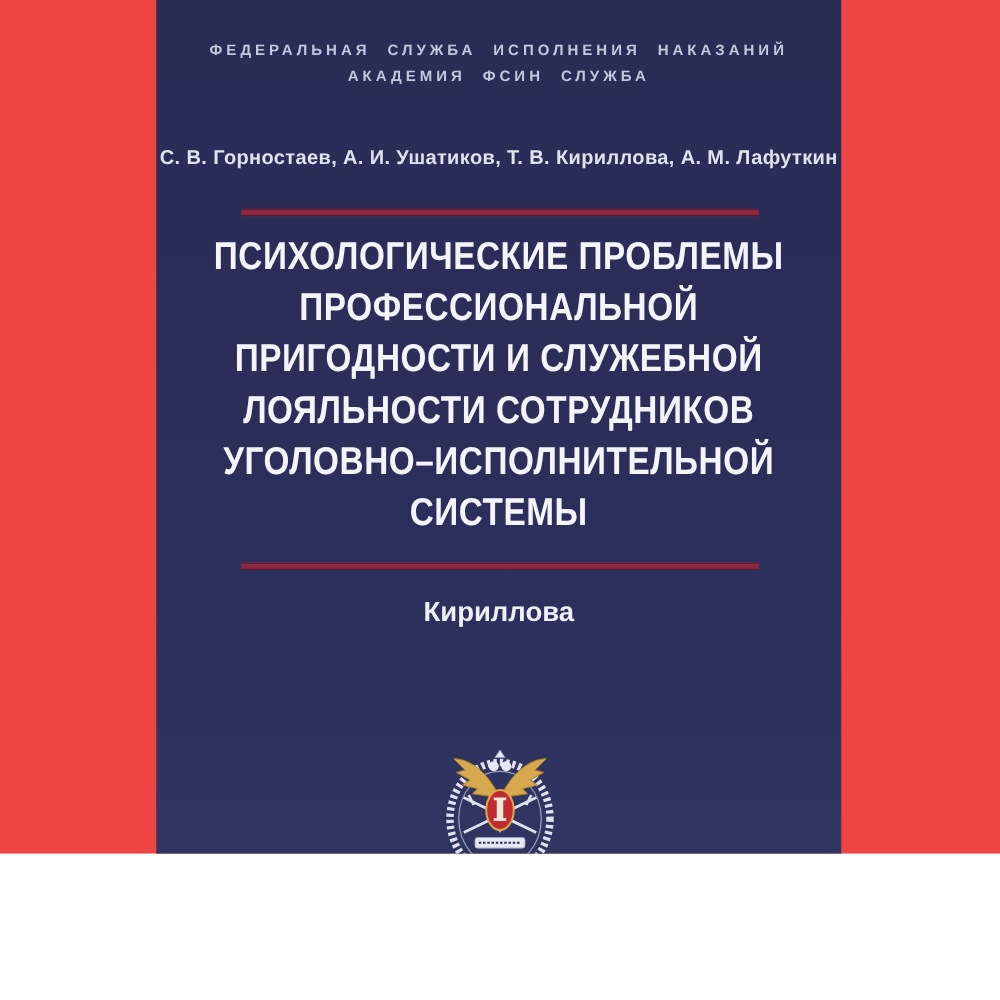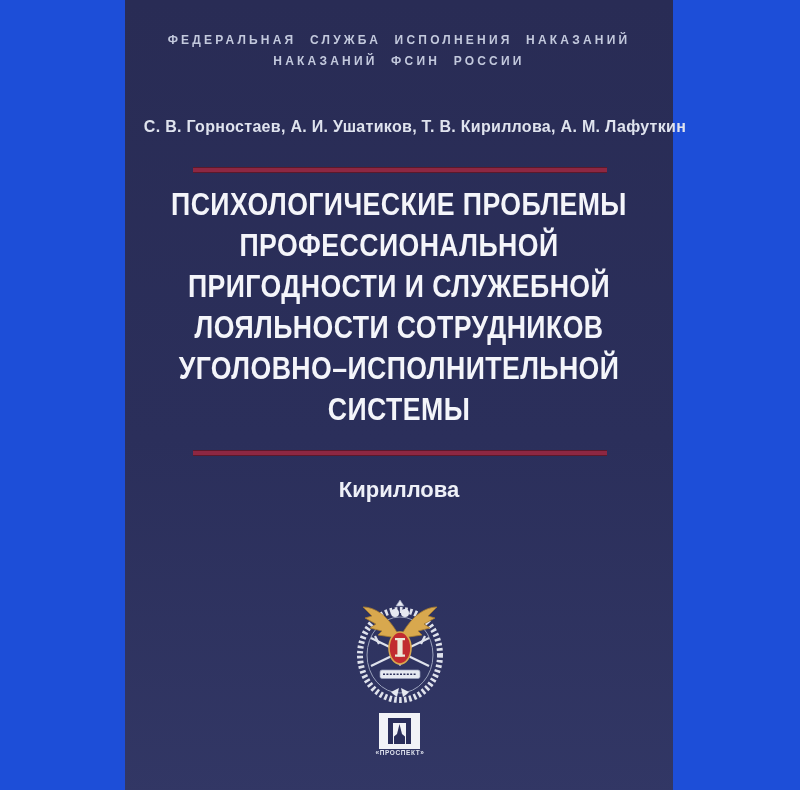--- a/index.html
+++ b/index.html
@@ -1,30 +1,30 @@
 <!DOCTYPE html>
 <html><head>
 <meta charset="utf-8">
 <style>
   html,body{margin:0;padding:0;background:#ffffff;}
   .stage{
-    position:relative;width:800px;height:790px;background:#1d4ed8;overflow:hidden;
+    position:relative;width:800px;height:683px;background:#ef4444;overflow:hidden;
     font-family:"Liberation Sans",sans-serif;
   }
   .cover{
     position:absolute;left:125px;top:0;width:548px;height:800px;
     background:linear-gradient(180deg,#292c55 0%,#2b2f5b 55%,#323765 100%);
   }
   .inst{
     position:absolute;left:0;top:30px;width:548px;text-align:center;
     color:#c3c9dd;font-size:12px;font-weight:bold;letter-spacing:3.2px;
     word-spacing:7px;line-height:21px;
   }
   .authors{
-    position:absolute;left:16px;top:117px;width:548px;text-align:center;
+    position:absolute;left:0;top:117px;width:548px;text-align:center;
     color:#dfe3ee;font-size:16px;font-weight:bold;line-height:20px;letter-spacing:.3px;
   }
   .rule{
     position:absolute;left:68px;width:414px;height:6px;background:#8d2742;
     box-shadow:inset 0 1px 0 rgba(0,0,0,.35), inset 0 -1px 0 rgba(0,0,0,.35);
   }
   .rule-top{top:167px;}
   .rule-bottom{top:450px;}
   .title{
     position:absolute;left:0;top:184px;width:548px;text-align:center;
@@ -44,21 +44,21 @@
   }
 </style>
 </head>
 <body>
 
 <div class="stage">
   <div class="cover">
 
     <div class="inst">
       <div>ФЕДЕРАЛЬНАЯ СЛУЖБА ИСПОЛНЕНИЯ НАКАЗАНИЙ</div>
-      <div>НАКАЗАНИЙ ФСИН РОССИИ</div>
+      <div>АКАДЕМИЯ ФСИН СЛУЖБА</div>
     </div>
 
     <div class="authors">С. В. Горностаев, А. И. Ушатиков, Т. В. Кириллова, А. М. Лафуткин</div>
 
     <div class="rule rule-top"></div>
 
     <div class="title">
       <div>ПСИХОЛОГИЧЕСКИЕ ПРОБЛЕМЫ</div>
       <div>ПРОФЕССИОНАЛЬНОЙ</div>
       <div>ПРИГОДНОСТИ И СЛУЖЕБНОЙ</div>

